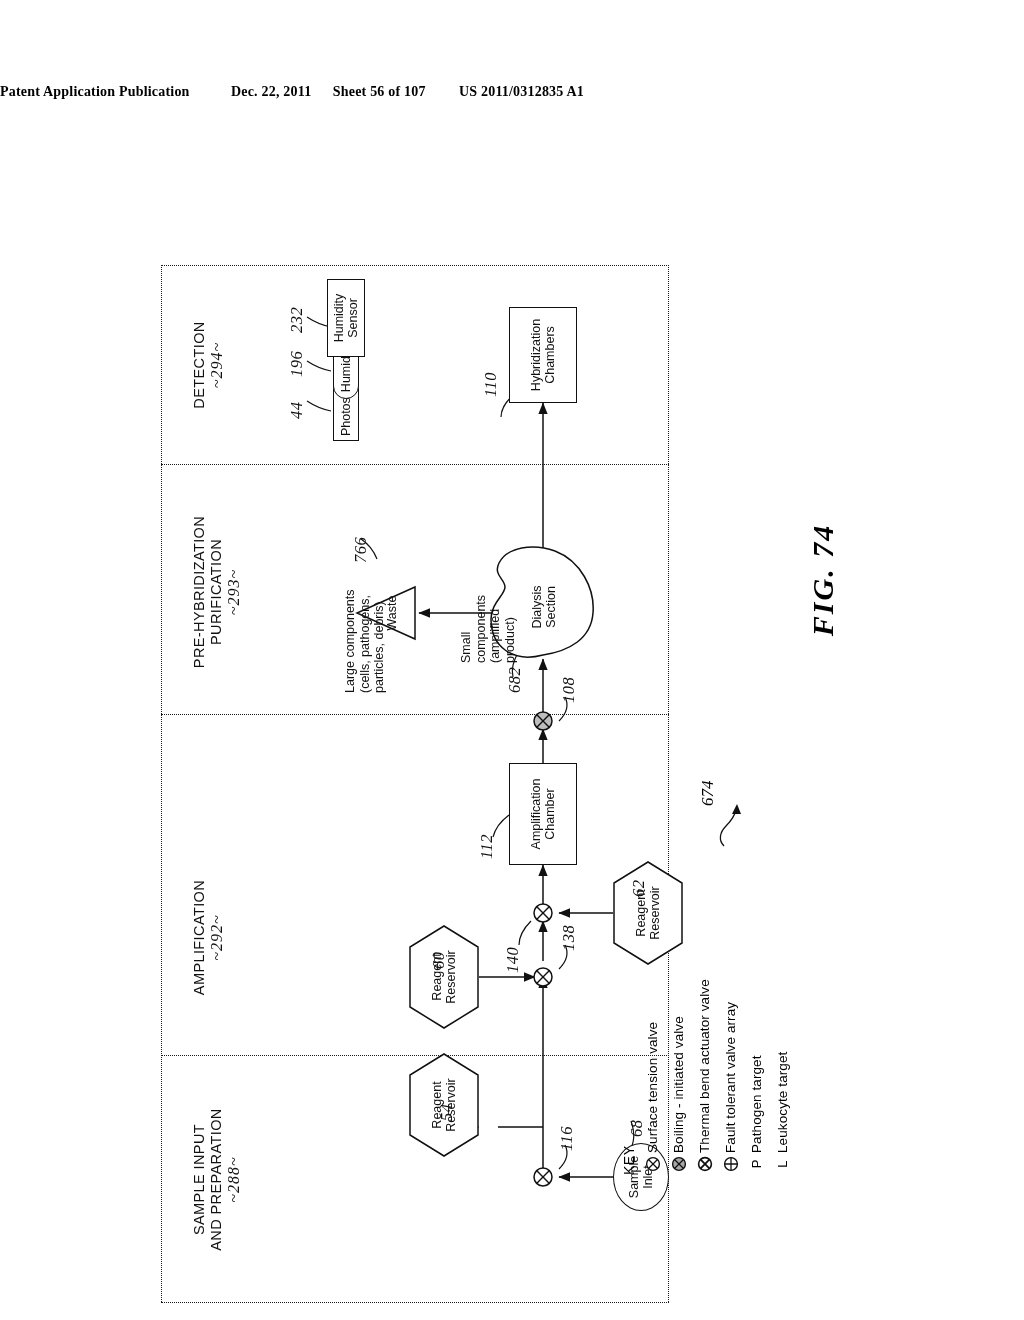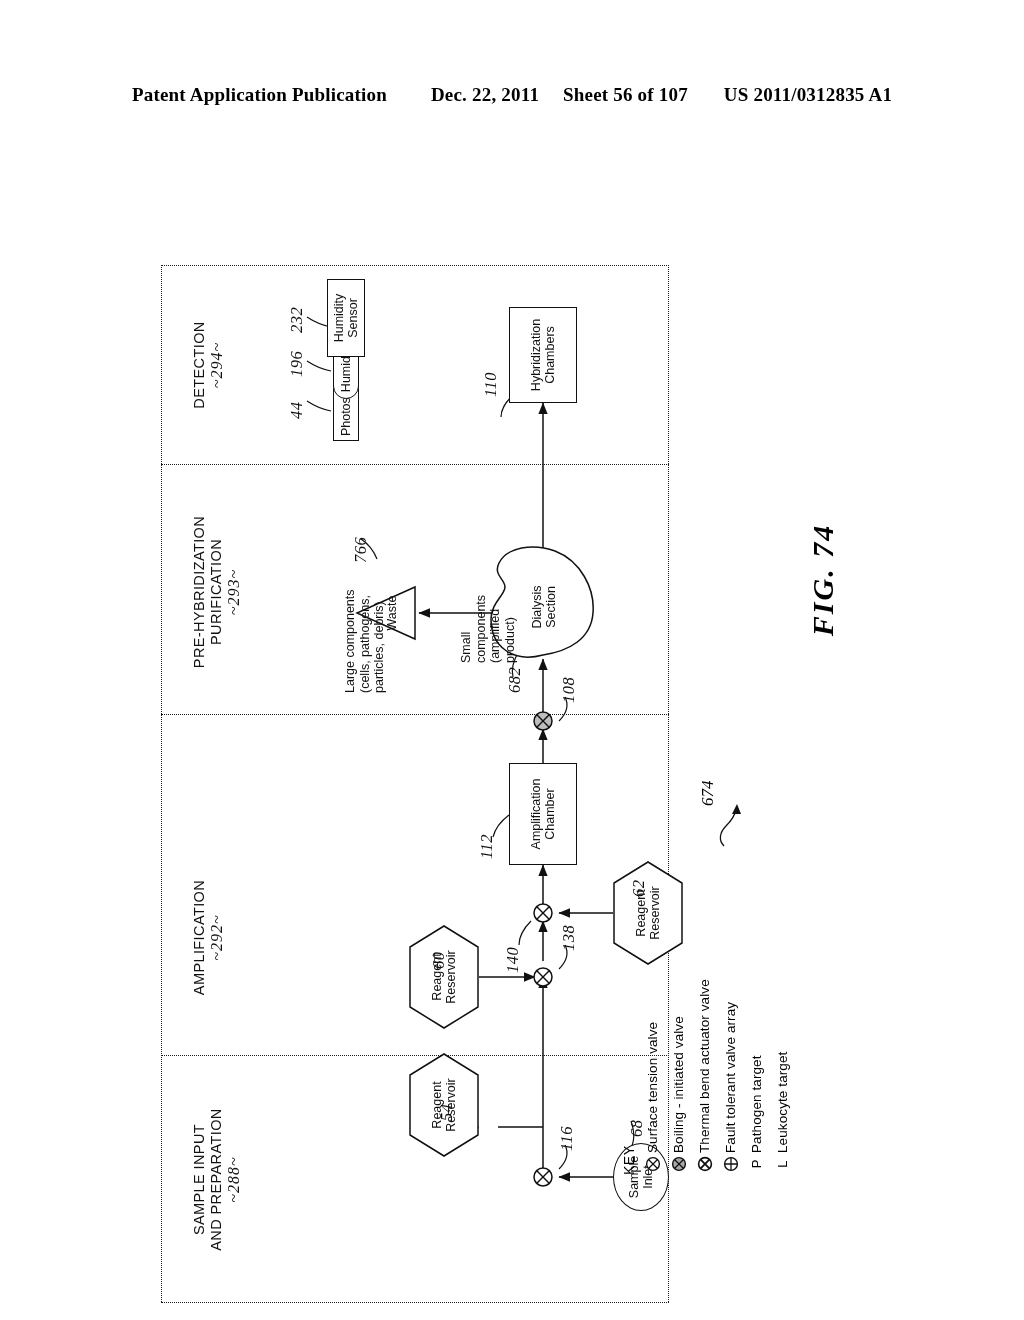--- a/index.html
+++ b/index.html
@@ -15,24 +15,23 @@
     color: #000000;
     overflow: hidden;
   }
 
   
   #patent-header {
     position: absolute;
     left: 0;
     top: 84px;
     width: 1024px;
-    text-align: center;
     font-family: "Liberation Serif", serif;
     font-weight: bold;
-    font-size: 19px;
+    font-size: 14px;
     letter-spacing: 0.2px;
     white-space: nowrap;
   }
   #patent-header .hdr-seg { display: inline-block; }
   #patent-header .gap-a { display: inline-block; width: 34px; }
   #patent-header .gap-b { display: inline-block; width: 14px; }
   #patent-header .gap-c { display: inline-block; width: 26px; }
 
   
   #figure-area {

